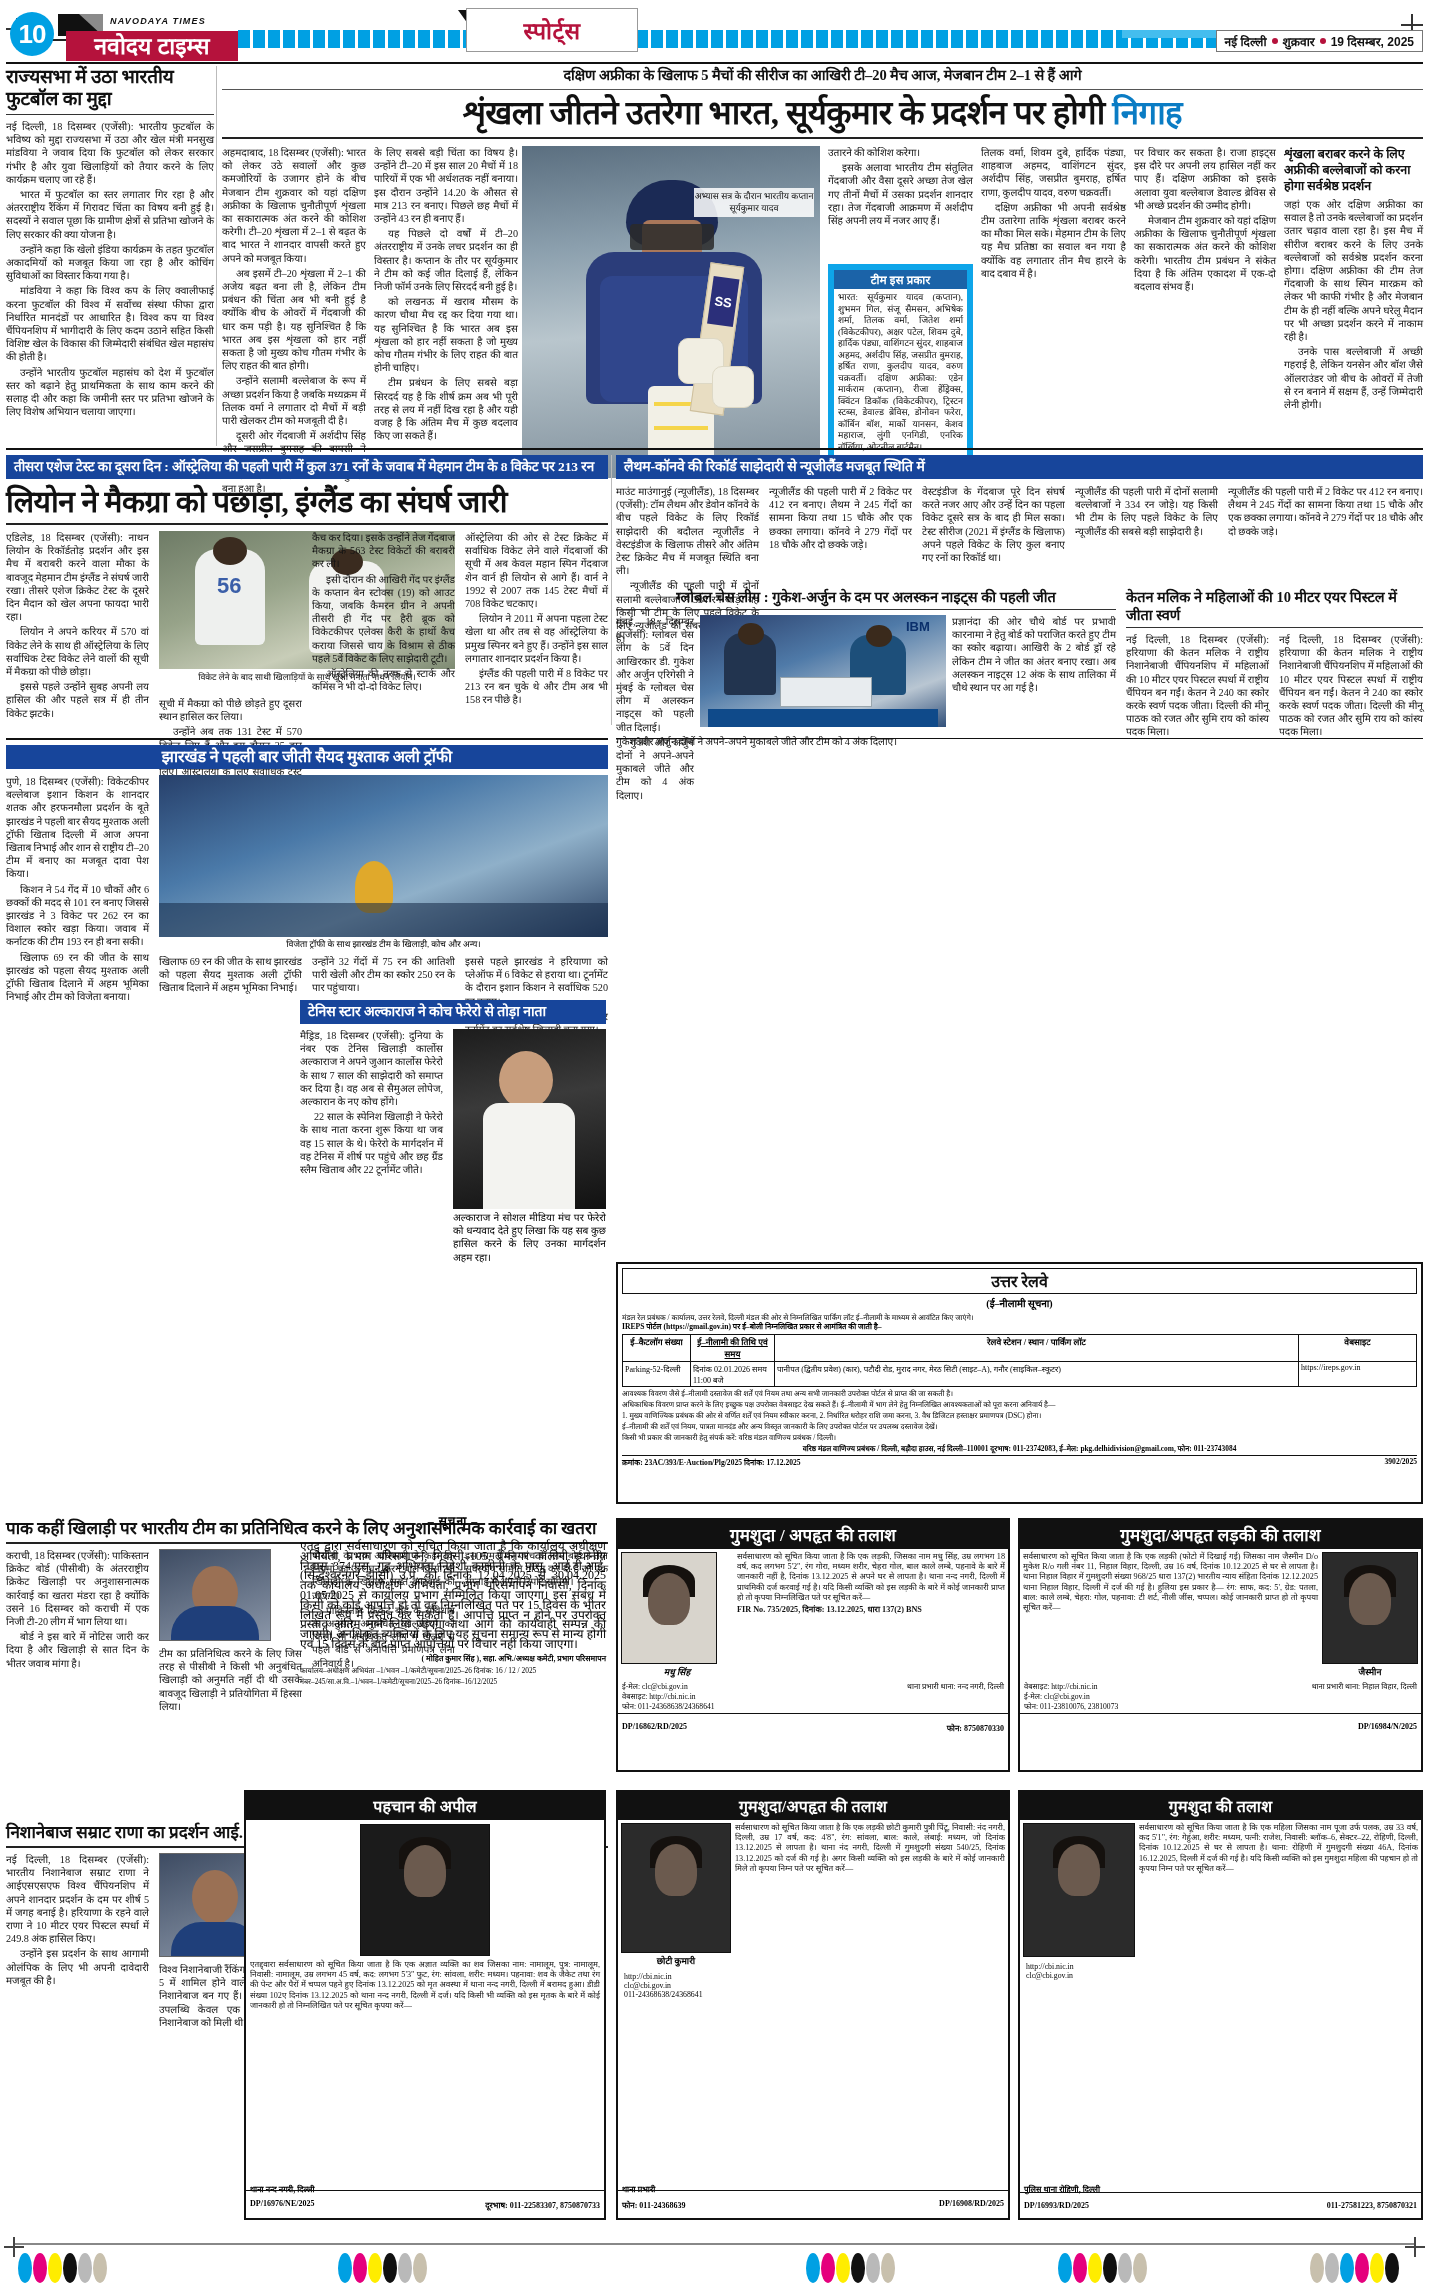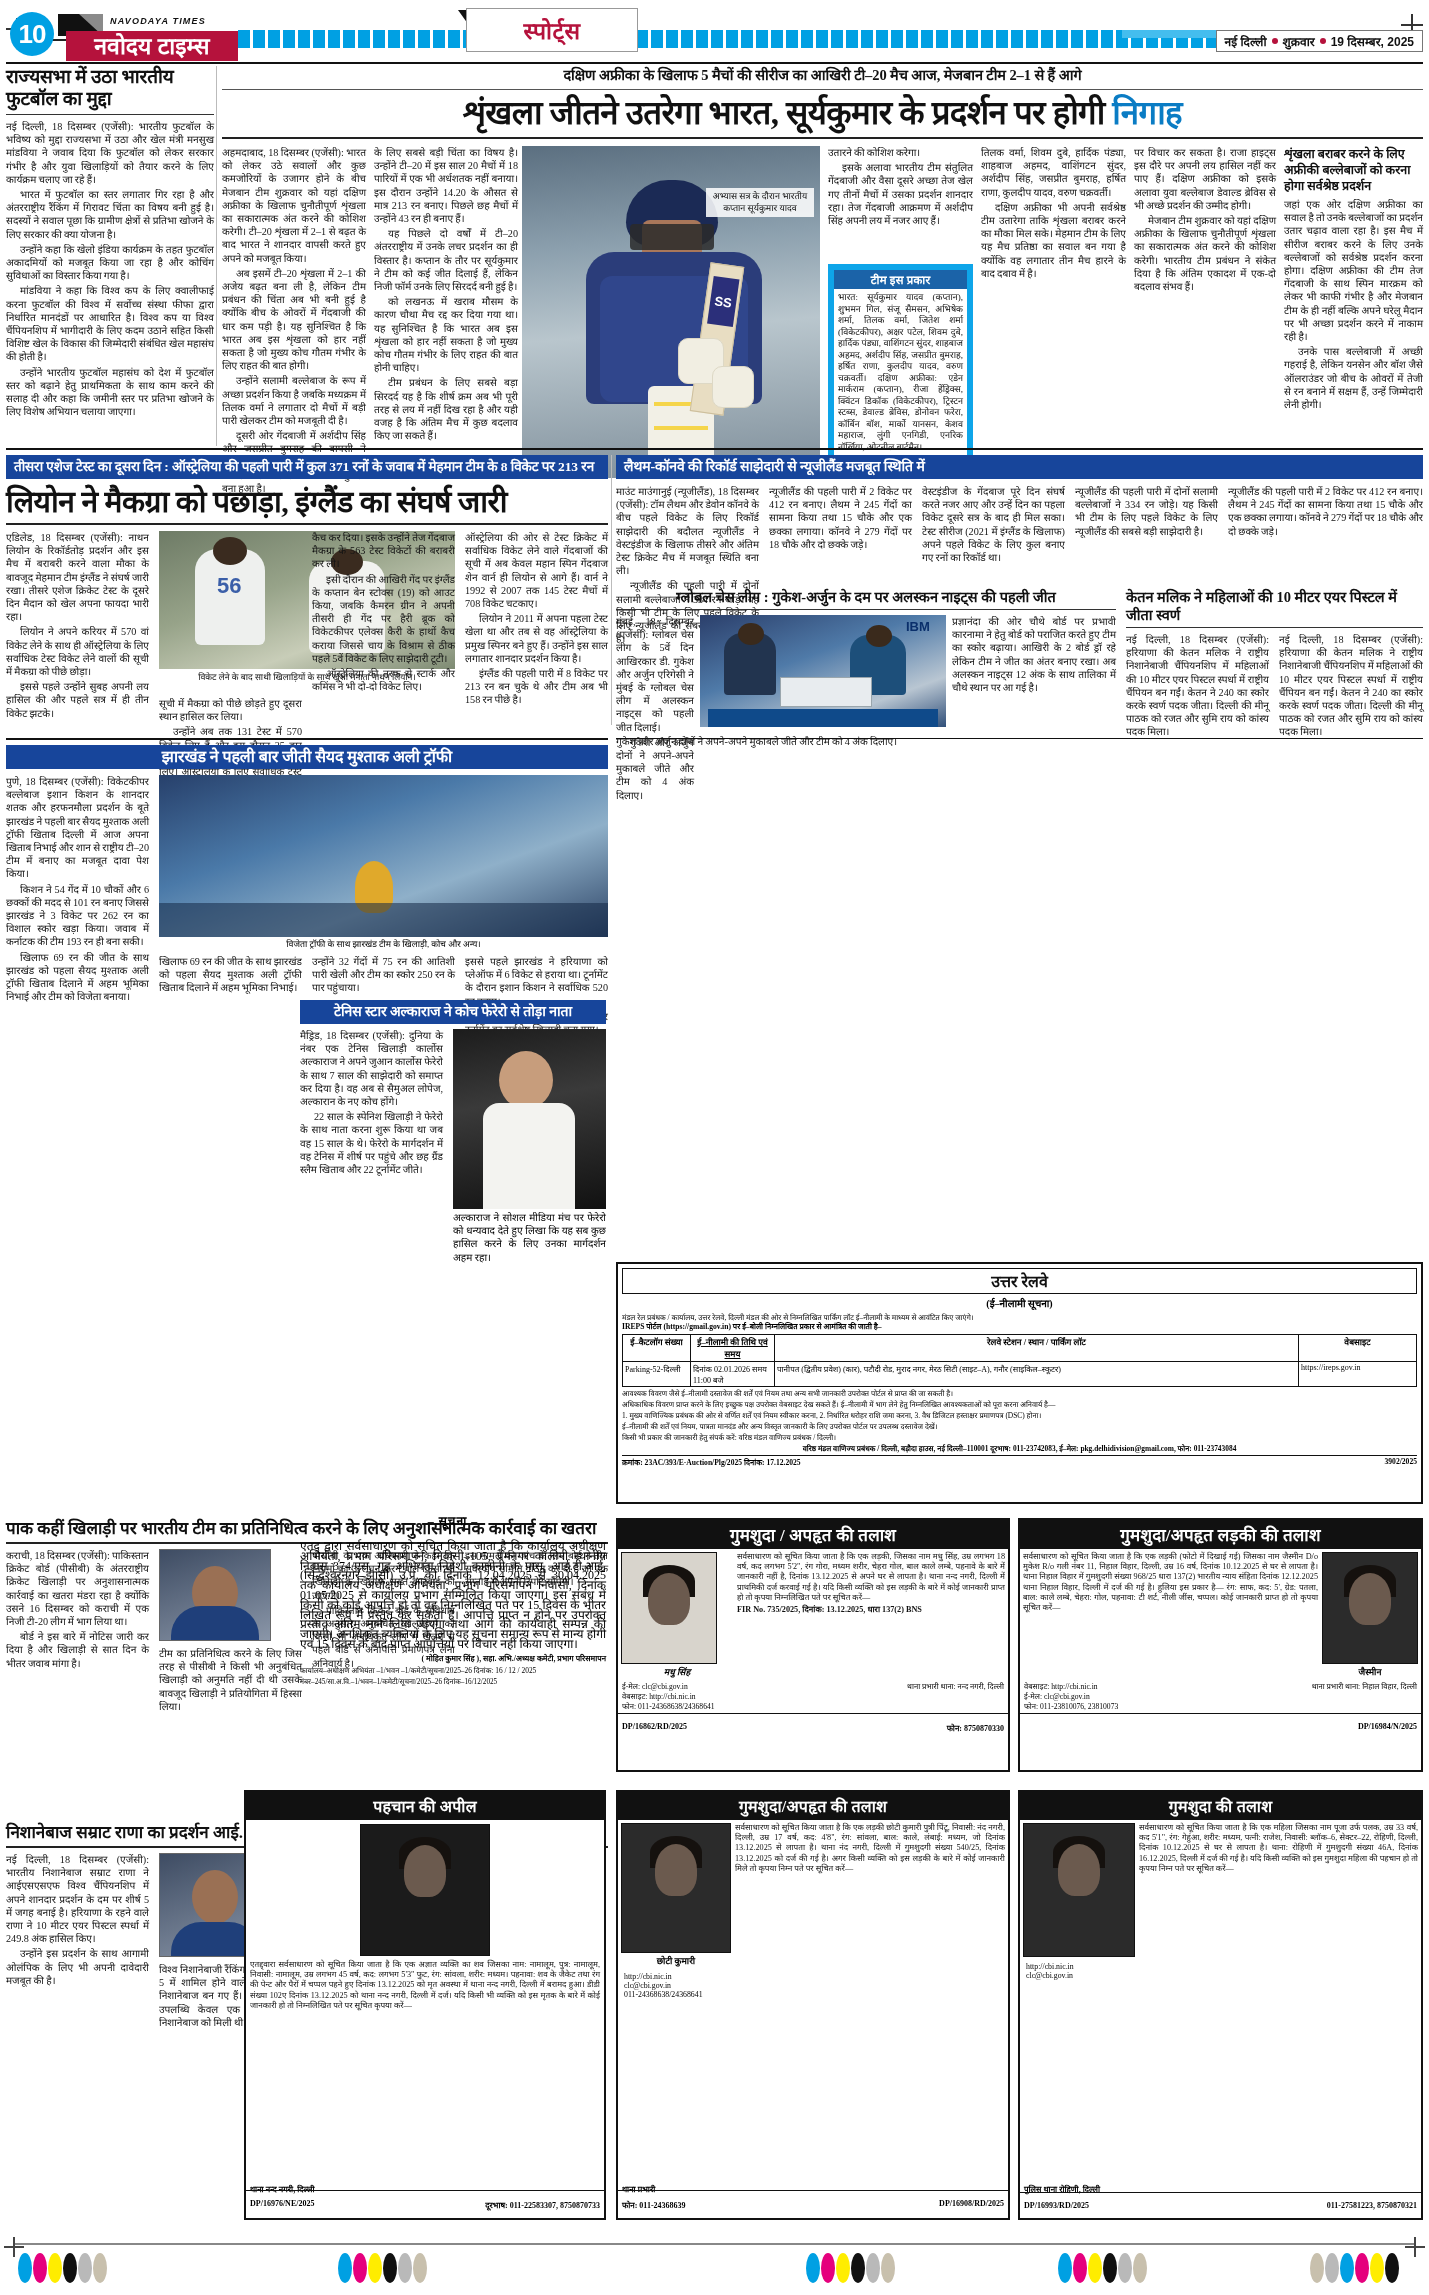--- a/index.html
+++ b/index.html
@@ -123,21 +123,21 @@
   .pf-jersey { position:absolute; left:34px; top:72px; width:176px; height:152px; background:#2b3d7a; border-radius:28px 28px 8px 8px; }
   .pf-jersey2 { position:absolute; left:48px; top:96px; width:148px; height:126px; background:#30468c; border-radius:12px; }
   .pf-pad { position:absolute; left:96px; top:206px; width:66px; height:92px; background:#f2f0e6; border-radius:6px; }
   .pf-pad:before { content:""; position:absolute; left:6px; top:16px; width:54px; height:4px; background:#f5d54a; }
   .pf-pad:after  { content:""; position:absolute; left:6px; top:40px; width:54px; height:4px; background:#f5d54a; }
   .pf-bat { position:absolute; left:148px; top:84px; width:34px; height:150px; background:#e8ddc2; border:1px solid #cdbf9d; transform:rotate(8deg); }
   .pf-bat-logo { position:absolute; left:4px; top:12px; width:26px; height:48px; background:#2b2f7a; color:#fff; font-size:13px; font-weight:bold; font-family:"Liberation Sans",sans-serif; display:flex; align-items:center; justify-content:center;}
   .pf-glove1 { position:absolute; left:126px; top:158px; width:46px; height:46px; background:#f1eee2; border-radius:10px; border:1px solid #ddd8c5;}
   .pf-glove2 { position:absolute; left:160px; top:186px; width:42px; height:42px; background:#f1eee2; border-radius:10px; border:1px solid #ddd8c5;}
   .photo-caption {
-    position:absolute; right:6px; top:42px; width:108px; background:rgba(255,255,255,.86);
+    position:absolute; right:6px; top:42px; width:120px; background:rgba(255,255,255,.86);
     font-size:9px; line-height:11.5px; text-align:center; padding:3px 0; color:#111;
   }
 
   .lcol3 { position:absolute; left:606px; top:0; width:145px; }
   .team-box {
     position:absolute; left:606px; top:118px; width:145px; background:#ffffff;
     border:6px solid #0ea5e9;
   }
   .team-box-head {
     background:#1b63a8; color:#fff; text-align:center; font-size:11.5px; font-weight:bold;
@@ -513,21 +513,21 @@
         <p class="noind">उन्होंने 32 गेंदों में 75 रन की आतिशी पारी खेली और टीम का स्कोर 250 रन के पार पहुंचाया।</p>
       </div>
       <div class="col-text hindi" style="position:absolute; left:459px; top:180px; width:143px;">
         <p class="noind">इससे पहले झारखंड ने हरियाणा को प्लेऑफ में 6 विकेट से हराया था। टूर्नामेंट के दौरान इशान किशन ने सर्वाधिक 520 रन बनाए।</p>
         <p>फाइनल में उन्हें मैन ऑफ द मैच और टूर्नामेंट का सर्वश्रेष्ठ खिलाड़ी चुना गया।</p>
       </div>
     </div>
   </div>
 
   <div style="position:absolute; left:300px; top:1000px; width:306px;">
-    <div class="banner hindi" style="text-align:center; font-size:14px;">टेनिस स्टार अल्काराज ने कोच फेरेरो से तोड़ा नाता</div>
+    <div class="banner hindi" style="text-align:left; font-size:14px;">टेनिस स्टार अल्काराज ने कोच फेरेरो से तोड़ा नाता</div>
     <div style="position:relative; margin-top:5px; height:246px;">
       <div class="col-text hindi" style="position:absolute; left:0; top:0; width:143px;">
         <p class="noind">मैड्रिड, 18 दिसम्बर (एजेंसी): दुनिया के नंबर एक टेनिस खिलाड़ी कार्लोस अल्काराज ने अपने जुआन कार्लोस फेरेरो के साथ 7 साल की साझेदारी को समाप्त कर दिया है। वह अब से सैमुअल लोपेज, अल्कारान के नए कोच होंगे।</p>
         <p>22 साल के स्पेनिश खिलाड़ी ने फेरेरो के साथ नाता करना शुरू किया था जब वह 15 साल के थे। फेरेरो के मार्गदर्शन में वह टेनिस में शीर्ष पर पहुंचे और छह ग्रैंड स्लैम खिताब और 22 टूर्नामेंट जीते।</p>
       </div>
       <div style="position:absolute; left:153px; top:0; width:153px; height:180px;
                   background:linear-gradient(170deg,#1c1c1c 0%,#3a3a3a 40%,#111 100%); overflow:hidden;">
         <div style="position:absolute;left:46px;top:22px;width:54px;height:58px;background:#c79d7c;border-radius:50%;"></div>
         <div style="position:absolute;left:30px;top:74px;width:92px;height:106px;background:#f3f3f0;border-radius:16px 16px 0 0;"></div>
       </div>

